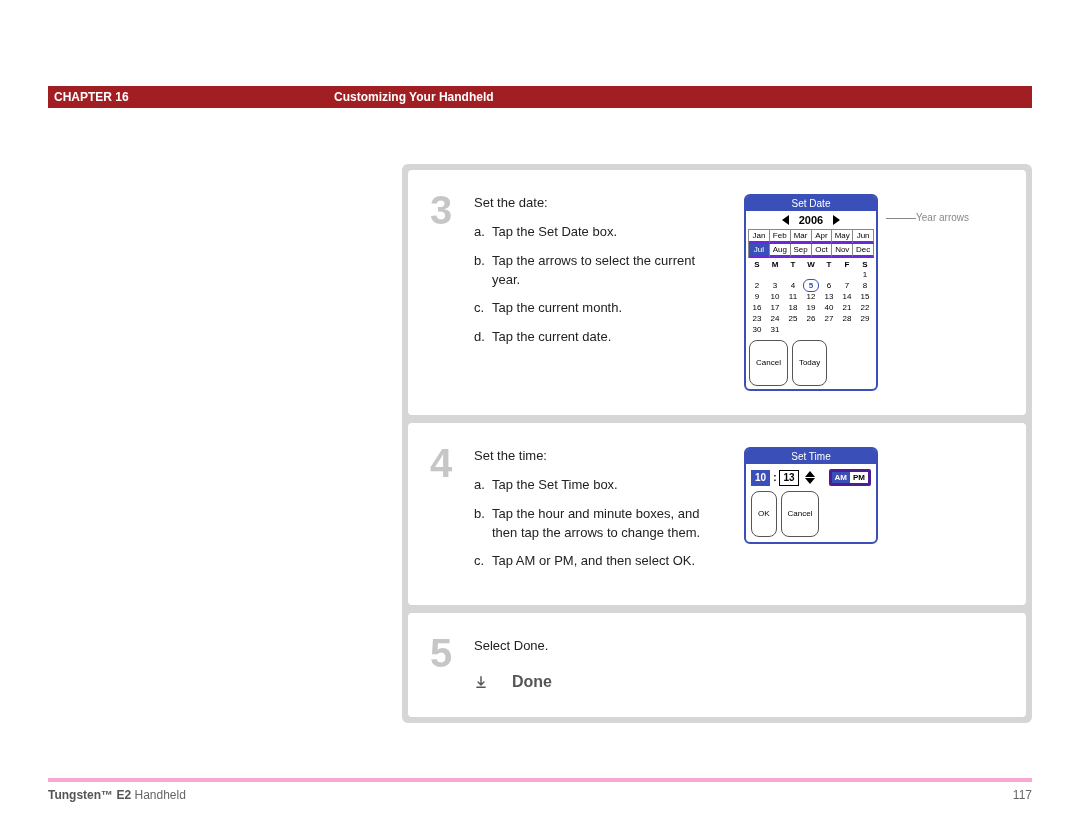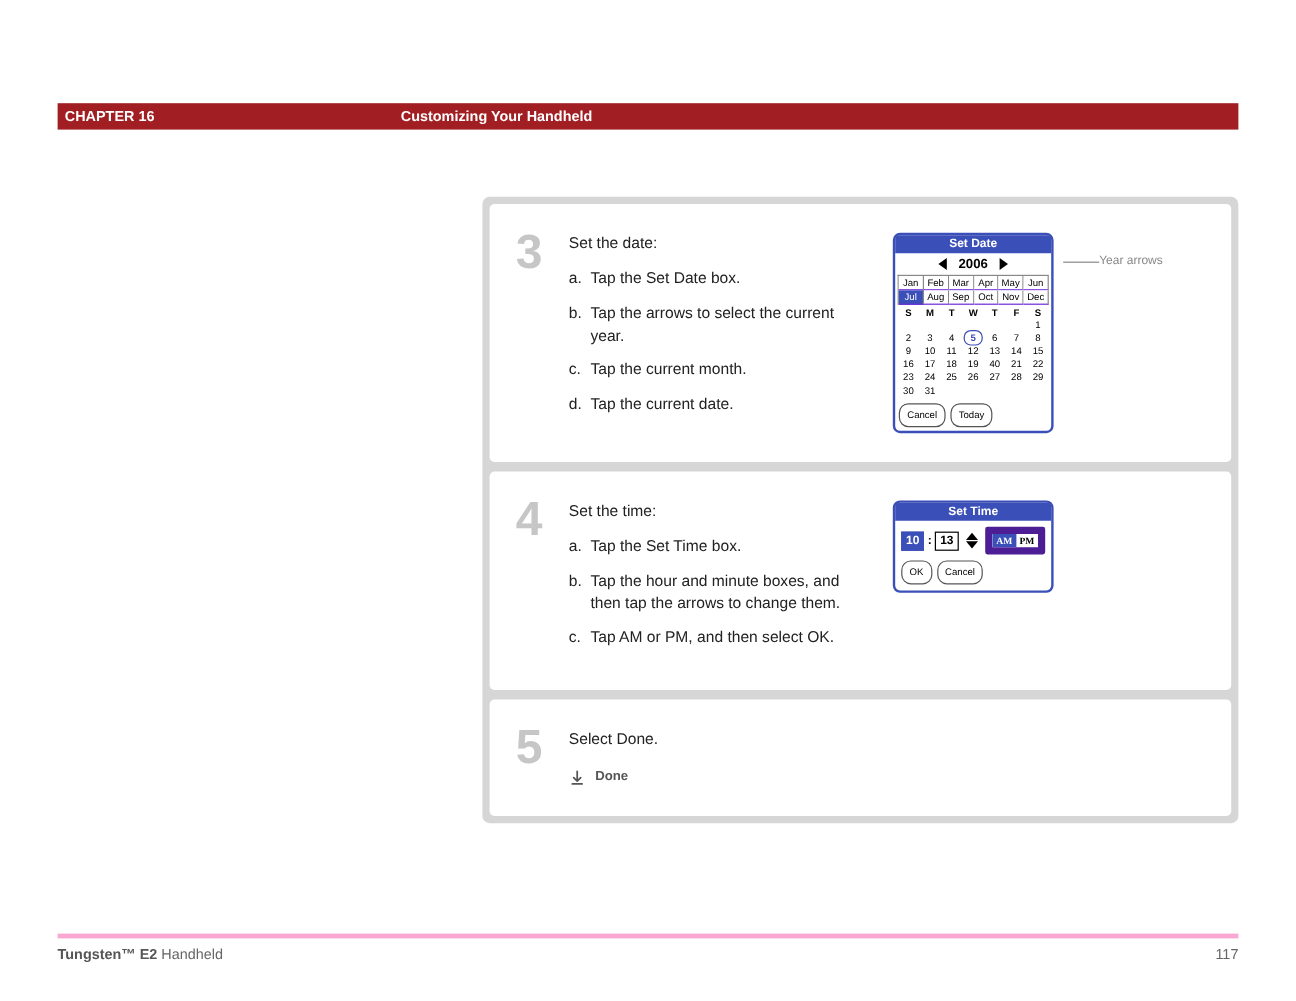--- a/index.html
+++ b/index.html
@@ -17,66 +17,66 @@
   .step-num{width:66px;flex:0 0 66px;color:#c6c6c6;font-weight:bold;font-size:40px;
             font-family:Helvetica,Arial,sans-serif;text-align:center;padding-top:18px;}
   .step-body{flex:1;padding:24px 0 24px 0;display:flex;}
   .step-text{flex:0 0 250px;font-size:13px;line-height:1.45;color:#222;}
   .step-text .lead{margin-bottom:10px;}
   .step-text .item{display:flex;margin-bottom:10px;}
   .step-text .item .lbl{flex:0 0 18px;}
   .step-text .item .txt{flex:1;}
   .step-right{flex:1;position:relative;padding-left:20px;}
   
-  .done-row{display:flex;align-items:center;gap:8px;margin-top:14px;font-weight:bold;color:#555;font-size:11px;}
+  .done-row{display:flex;align-items:center;gap:24px;margin-top:14px;font-weight:bold;color:#555;font-size:16px;}
   .done-row svg{width:14px;height:14px;}
   
   .ftr{position:absolute;left:48px;right:48px;bottom:24px;border-top:4px solid #f9a8d4;
        display:flex;justify-content:space-between;align-items:center;padding-top:6px;
        font-size:12px;color:#666;text-align:right;}
   .ftr .prod b{color:#555;}
   
   .widget{border:2px solid #3b4fb8;border-radius:6px;background:#fff;font-family:Arial,sans-serif;
           display:inline-block;}
-  .widget .wtitle{background:#3b4fb8;color:#fff;font-weight:bold;font-size:10px;text-align:center;
+  .widget .wtitle{background:#3b4fb8;color:#fff;font-weight:normal;font-size:10px;text-align:center;
                   padding:2px 0;border-top-left-radius:3px;border-top-right-radius:3px;}
   .sd{width:130px;}
   .sd .yearrow{display:flex;justify-content:center;align-items:center;gap:10px;padding:3px 0;}
   .sd .yearrow .yr{font-weight:bold;font-size:11px;}
   .sd .tri{width:0;height:0;display:inline-block;}
   .sd .tri.l{border-top:5px solid transparent;border-bottom:5px solid transparent;border-right:7px solid #000;}
   .sd .tri.r{border-top:5px solid transparent;border-bottom:5px solid transparent;border-left:7px solid #000;}
   .sd .months{display:grid;grid-template-columns:repeat(6,1fr);border-top:1px solid #888;border-left:1px solid #888;margin:0 2px;}
-  .sd .months div{border-right:1px solid #888;border-bottom:1px solid #6d28d9;font-size:8px;text-align:center;
+  .sd .months div{border-right:1px solid #888;border-bottom:3px solid #6d28d9;font-size:8px;text-align:center;
                   padding:1px 0;background:#fff;}
   .sd .months div.sel{background:#3b4fb8;color:#fff;}
   .sd .dow{display:grid;grid-template-columns:repeat(7,1fr);margin:2px 2px 0 2px;}
   .sd .dow div{font-size:8px;font-weight:bold;text-align:center;}
   .sd .days{display:grid;grid-template-columns:repeat(7,1fr);margin:0 2px 2px 2px;}
   .sd .days div{font-size:8px;text-align:center;line-height:11px;height:11px;position:relative;}
   .sd .days div.sel{color:#3b4fb8;font-weight:bold;}
   .sd .days div.sel::before{content:"";position:absolute;left:1px;right:1px;top:-1px;bottom:-1px;
        border:1px solid #3b4fb8;border-radius:6px;}
   .sd .btns{display:flex;gap:4px;padding:3px;}
-  .pbtn{border:1px solid #555;border-radius:8px;font-size:8px;padding:3px 6px;line-height:12px;}
+  .pbtn{border:1px solid #555;border-radius:8px;font-size:8px;padding:16px 6px;line-height:12px;}
   
   .callout{position:absolute;left:168px;top:18px;width:60px;margin-left:24px;}
   .callout .line{height:1px;background:#888;width:30px;position:absolute;left:-30px;top:6px;}
   .callout .txt{font-size:10px;color:#888;line-height:1.2;}
   
   .st{width:130px;}
   .st .row1{display:flex;align-items:center;gap:3px;padding:5px;}
   .st .box{border:1px solid #000;font-size:10px;font-weight:bold;padding:1px 3px;line-height:12px;}
   .st .box.sel{background:#3b4fb8;color:#fff;border-color:#3b4fb8;}
   .st .colon{font-size:10px;font-weight:bold;}
   .st .spin{display:flex;flex-direction:column;gap:1px;margin:0 3px;}
   .st .spin span{width:0;height:0;display:block;}
   .st .spin .up{border-left:5px solid transparent;border-right:5px solid transparent;border-bottom:6px solid #000;}
   .st .spin .dn{border-left:5px solid transparent;border-right:5px solid transparent;border-top:6px solid #000;}
-  .st .ampm{display:flex;border:6px solid #4c1d95;border-radius:2px;overflow:hidden;margin-left:auto;font-family:Liberation Serif, serif;}
+  .st .ampm{display:flex;border:3px solid #4c1d95;border-radius:2px;overflow:hidden;margin-left:auto;}
   .st .ampm div{font-size:8px;font-weight:bold;padding:1px 3px;}
   .st .ampm .sel{background:#3b4fb8;color:#fff;}
   .st .btns{display:flex;gap:4px;padding:0 5px 5px 5px;}
 </style>
 </head>
 <body>
 
 <div class="page">
 
   <div class="hdr">

